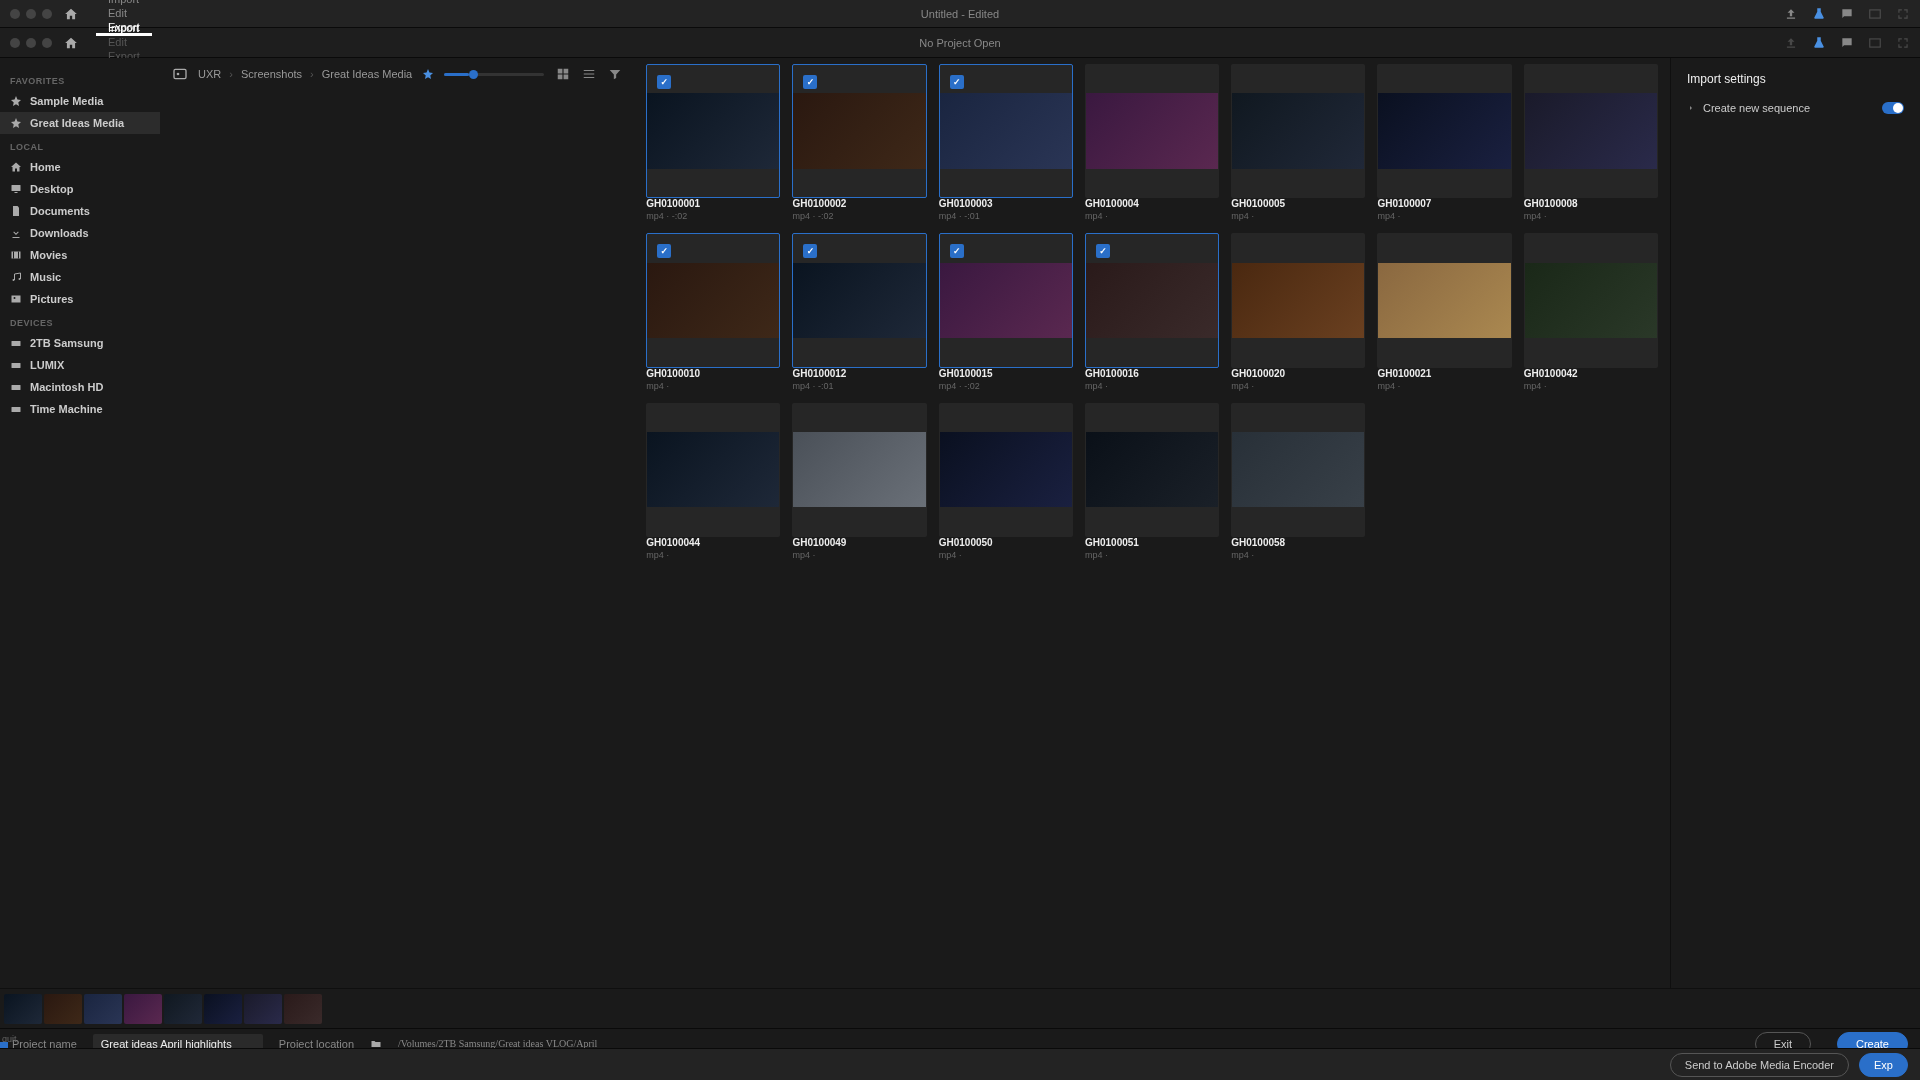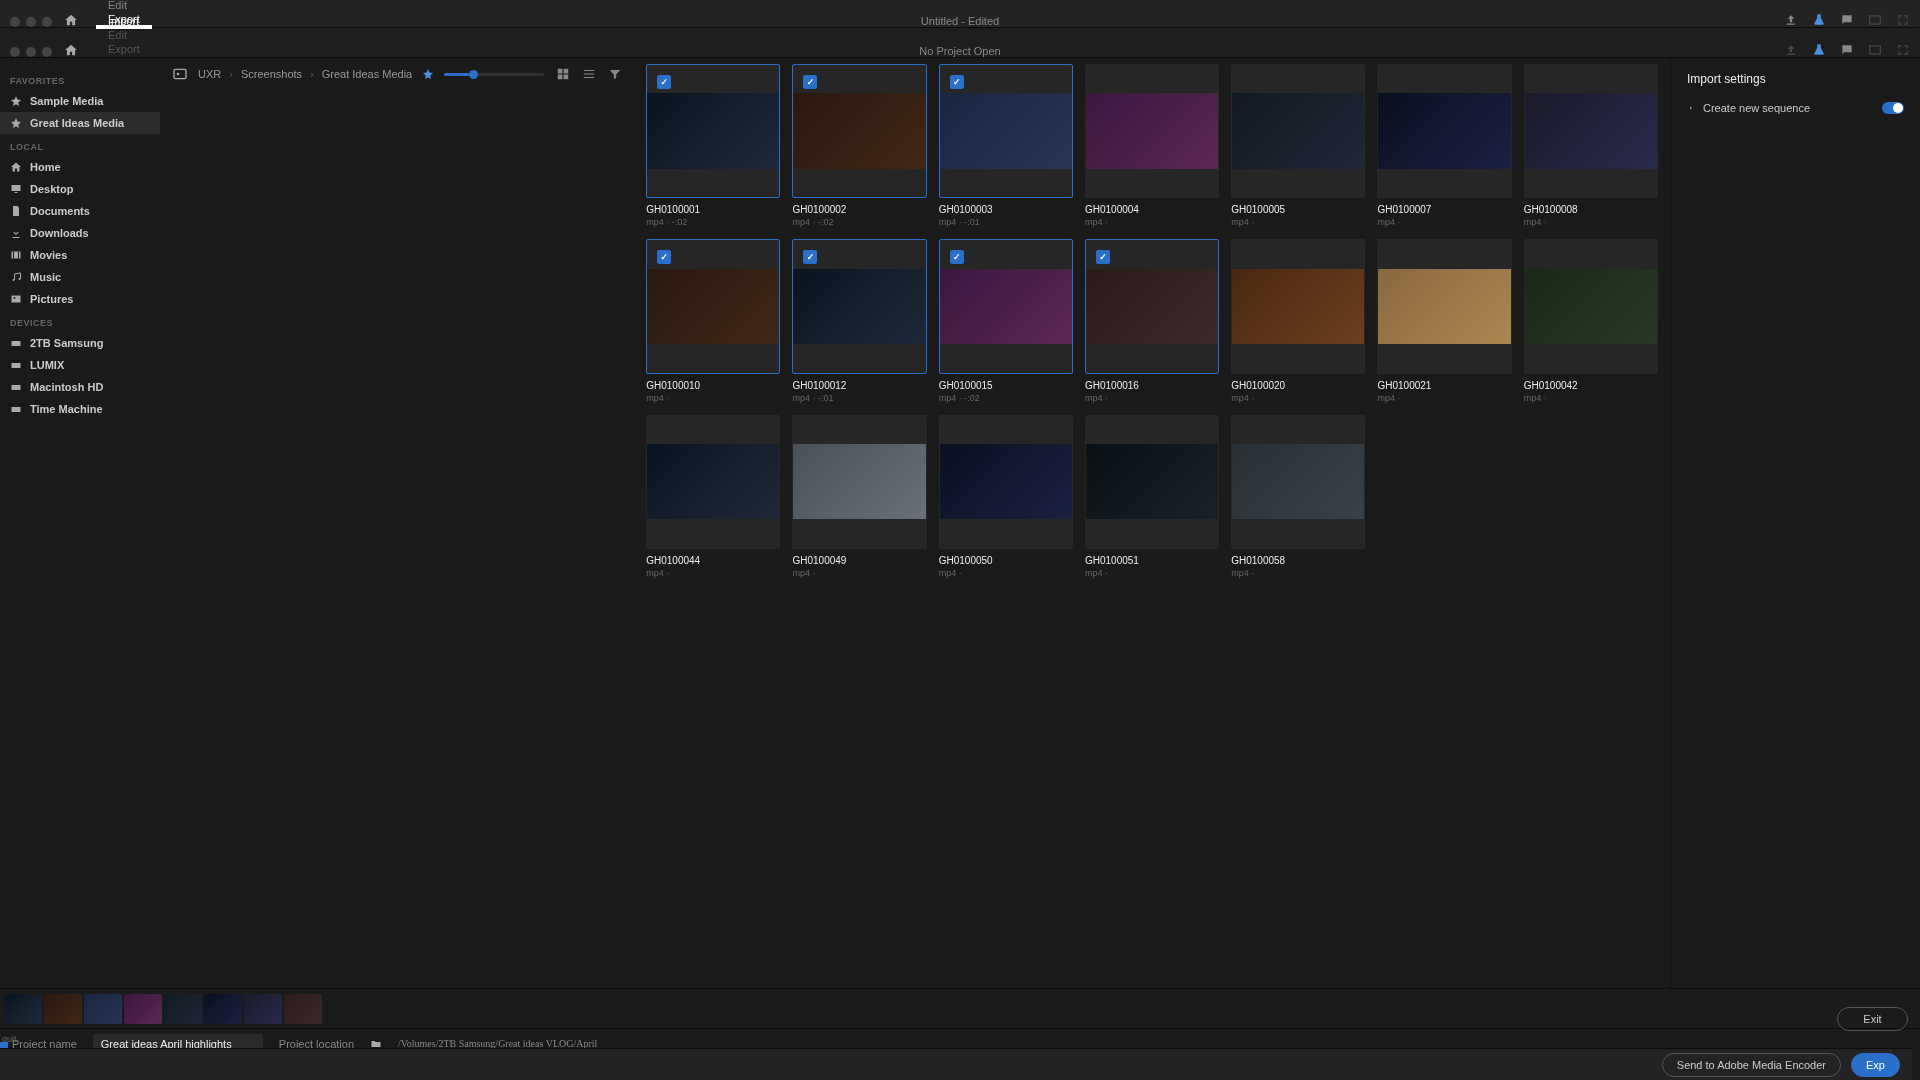--- a/index.html
+++ b/index.html
@@ -1,19 +1,19 @@
 <!DOCTYPE html>
 <html><head>
 <meta charset="utf-8">
 <style>
 * { margin:0; padding:0; box-sizing:border-box; font-family:-apple-system,BlinkMacSystemFont,"Segoe UI",sans-serif; }
 body { background:#1a1a1a; color:#ccc; font-size:11px; overflow:hidden; width:1920px; height:1080px; position:relative; }
 
 
-.topbar { height:28px; background:#232323; display:flex; align-items:flex-end; padding:0 10px; border-bottom:1px solid #0a0a0a; }
+.topbar { height:28px; background:#232323; display:flex; align-items:center; padding:0 10px; border-bottom:1px solid #0a0a0a; }
 .topbar.inner { background:#1e1e1e; height:30px; }
 .traffic { display:flex; gap:6px; margin-right:12px; }
 .traffic span { width:10px; height:10px; border-radius:50%; background:#444; }
 .home-ico { width:14px; height:14px; fill:#aaa; margin-right:18px; cursor:pointer; }
 .tab { padding:0 12px; height:100%; display:flex; align-items:center; color:#888; cursor:pointer; border-bottom:2px solid transparent; }
 .tab.active { color:#fff; border-bottom:2px solid #fff; }
 .tab.mid-inactive { color:#555; }
 .center-title { position:absolute; left:50%; transform:translateX(-50%); color:#888; font-size:11px; }
 .right-icons { margin-left:auto; display:flex; gap:14px; align-items:center; }
 .ri { width:14px; height:14px; fill:#888; cursor:pointer; }
@@ -41,44 +41,44 @@
 
 .grid-scroll { flex:1; overflow:auto; padding:6px 12px 20px; }
 .grid { display:grid; grid-template-columns:repeat(7,1fr); gap:12px; }
 .card { display:flex; flex-direction:column; }
 .thumb { position:relative; width:100%; aspect-ratio:1/1; background:#262626; border:1px solid transparent; border-radius:2px; cursor:pointer; overflow:hidden; display:flex; align-items:center; justify-content:center; }
 .thumb.sel { border-color:#2a6fc9; }
 .thumb-img { width:100%; height:57%; object-fit:cover; background:linear-gradient(135deg,#1a2332,#2a1a32); }
 .chk { position:absolute; top:10px; left:10px; width:14px; height:14px; background:#2a6fc9; border-radius:2px; display:flex; align-items:center; justify-content:center; }
 .chk::after { content:"✓"; color:#fff; font-size:9px; font-weight:bold; }
 .folder-ico { width:72px; height:56px; fill:#aaa; }
-.card-name { color:#eee; font-size:10px; margin-top:6px; font-weight:400; }
+.card-name { color:#eee; font-size:10px; font-weight:700; }
 .card-meta { color:#666; font-size:9px; margin-top:2px; }
 
 .right-panel { width:250px; background:#1a1a1a; border-left:1px solid #0f0f0f; padding:14px 16px; }
 .rp-title { color:#eee; font-size:12px; font-weight:500; margin-bottom:16px; }
 .rp-row { display:flex; align-items:center; gap:8px; cursor:pointer; }
 .rp-chev { width:8px; height:8px; fill:#888; }
 .rp-txt { color:#ccc; font-size:11px; }
 .toggle { margin-left:auto; width:22px; height:12px; background:#2a6fc9; border-radius:6px; position:relative; }
 .toggle::after { content:""; position:absolute; right:1px; top:1px; width:10px; height:10px; background:#fff; border-radius:50%; }
 
 
 .strip { height:40px; background:#1a1a1a; display:flex; align-items:center; padding:0 4px; gap:2px; border-top:1px solid #0f0f0f; }
 .strip-thumb { width:38px; height:30px; background:linear-gradient(135deg,#1a2332,#2a1a32); border-radius:2px; }
 
 .footer { height:30px; background:#1a1a1a; display:flex; align-items:center; padding:0 12px; gap:16px; font-size:11px; border-top:1px solid #0a0a0a; }
 .ft-lbl { color:#888; }
 .ft-input { background:#2a2a2a; color:#eee; border:none; padding:4px 8px; font-size:11px; width:170px; border-radius:2px; }
 .ft-path { color:#888; text-decoration:underline; cursor:pointer; font-size:10px;font-family:Liberation Serif, serif; }
-.ft-right { margin-left:auto; display:flex; gap:26px;flex-direction:column; }
+.ft-right { margin-left:auto; display:flex; gap:26px; }
 .btn { padding:5px 18px; border-radius:14px; border:1px solid #555; background:transparent; color:#ccc; font-size:11px; cursor:pointer; }
 .btn.primary { background:#2a6fc9; border-color:#2a6fc9; color:#fff; }
 
-.exportbar { position:absolute; bottom:0; left:0; right:8px; height:32px; background:#232323; display:flex; align-items:center; padding:0 12px; border-top:1px solid #0a0a0a; }
+.exportbar { position:absolute; bottom:0; left:0; right:0; height:32px; background:#232323; display:flex; align-items:center; padding:0 12px; border-top:1px solid #0a0a0a; }
 .exp-btns { margin-left:auto; display:flex; gap:10px; }
 .btn.pill { border-radius:14px; padding:5px 14px; }
 .progress { position:absolute; left:0; bottom:32px; width:8px; height:6px; background:#2a6fc9; }
 .small-txt { position:absolute; left:2px; bottom:36px; color:#666; font-size:9px; }
 
 
 .t1{background:linear-gradient(135deg,#0a1420,#1e2838);} .t2{background:linear-gradient(135deg,#2a1810,#3e2818);}
 .t3{background:linear-gradient(135deg,#1a2540,#2a3555);} .t4{background:linear-gradient(135deg,#3a1840,#5a2850);}
 .t5{background:linear-gradient(135deg,#101820,#202838);} .t6{background:linear-gradient(135deg,#0a1020,#1a2040);}
 .t7{background:linear-gradient(135deg,#1a1a2a,#2a2a4a);} .t8{background:linear-gradient(135deg,#2a1a1a,#3a2a2a);}

